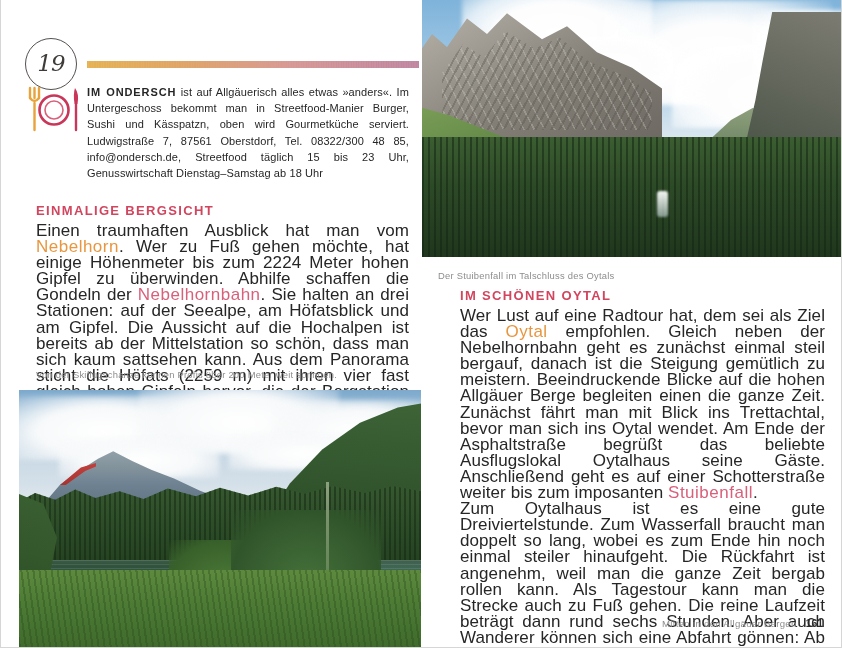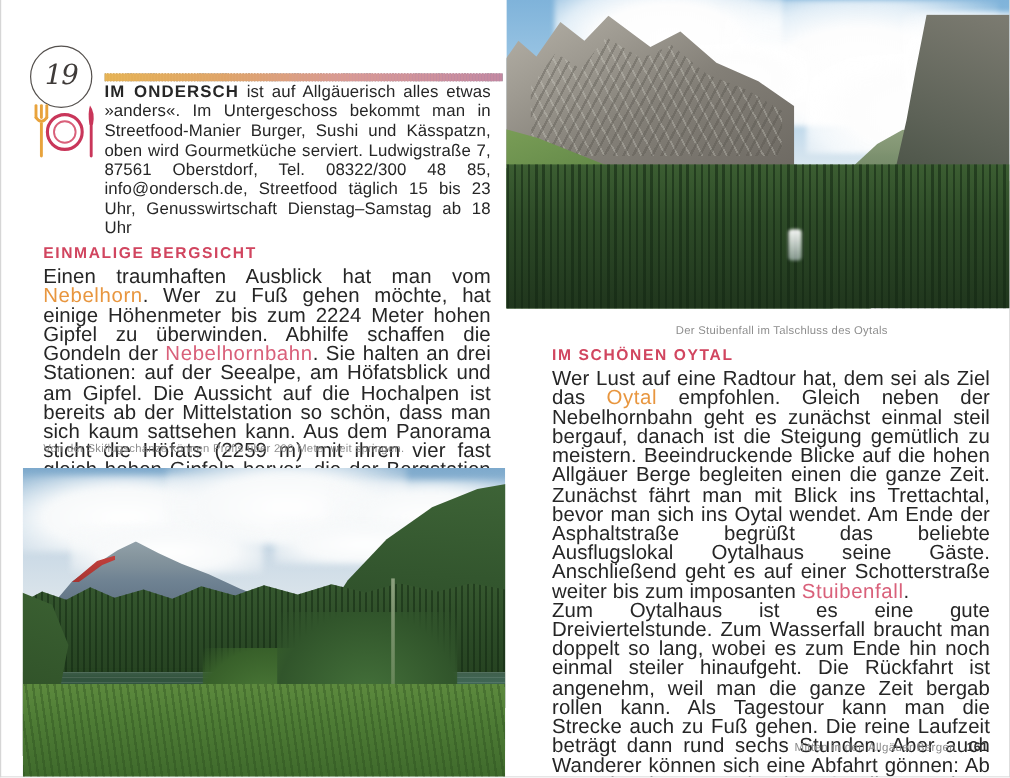--- a/index.html
+++ b/index.html
@@ -92,23 +92,23 @@
     left: 6px;
     top: 84px;
     width: 58px;
     height: 50px;
   }
 
   
   #restaurant-info {
     position: absolute;
     left: 68px;
-    top: 68px;
+    top: 84px;
     width: 322px;
-    font-size: 14px;
+    font-size: 11px;
     line-height: 16.2px;
     color: #262626;
     letter-spacing: 0.1px;
     text-align: justify;
   }
   #restaurant-info .biz-name {
     font-weight: bold;
     letter-spacing: 0.9px;
   }
 
@@ -307,21 +307,21 @@
     background: radial-gradient(ellipse at 50% 80%, #4c7a38 0%, #38602a 70%, rgba(56,96,42,0) 100%);
   }
   #photo-lake .bush-right {
     position: absolute; right: 40px; bottom: 48px; width: 150px; height: 90px;
     background: radial-gradient(ellipse at 50% 80%, #44713a 0%, #31552b 70%, rgba(49,85,43,0) 100%);
   }
   #photo-lake .sapling {
     position: absolute; right: 92px; top: 92px; width: 3px; height: 150px;
     background: linear-gradient(to bottom, rgba(200,210,180,0.6), rgba(120,140,90,0.2));
   }
-  #right-caption { position: absolute; left: 468px; top: 265px; width: 365px; text-align: center; }
+  #right-caption { position: absolute; left: 437px; top: 265px; width: 365px; }
   #right-body    { position: absolute; left: 459px; top: 288px; width: 365px; }
 
   .para { margin-bottom: 0; }
   .gap  { height: 11px; }
 
   #footer {
     position: absolute;
     right: 18px;
     bottom: 18px;
     display: flex;

